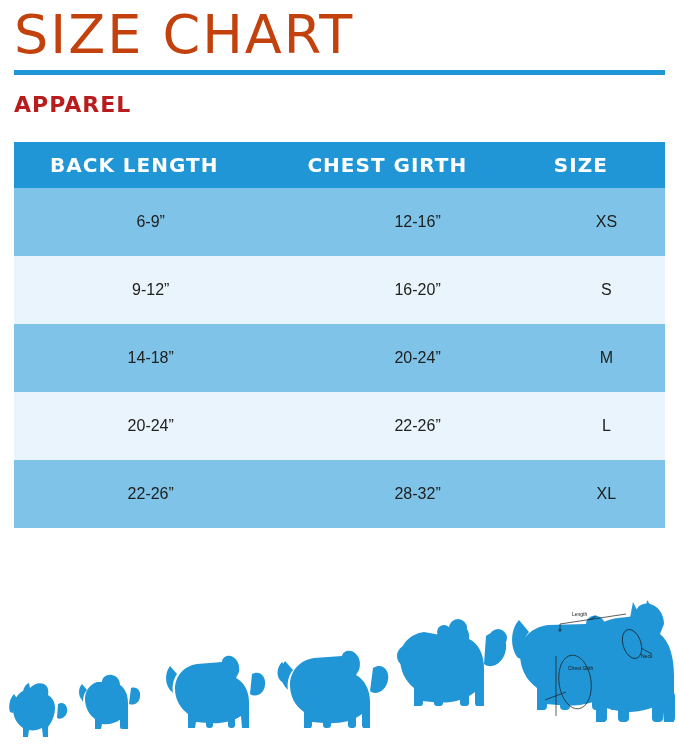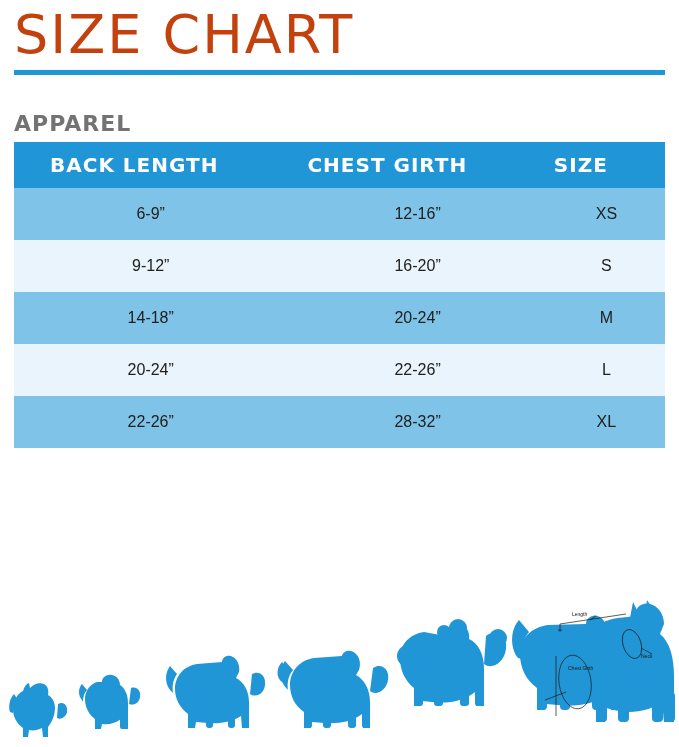--- a/index.html
+++ b/index.html
@@ -35,41 +35,41 @@
     top: 70px;
     width: 651px;
     height: 5px;
     background: #2196d6;
   }
 
   
   .section-label {
     position: absolute;
     left: 14px;
-    top: 111px;
+    top: 92px;
     font-size: 22px;
     font-weight: bold;
     letter-spacing: 1px;
-    color: #737373;
+    color: #b91c1c;
     font-family: "DejaVu Sans", sans-serif;
   }
 
   
   .table {
     position: absolute;
     left: 14px;
     top: 142px;
     width: 651px;
     border-collapse: collapse;
     table-layout: fixed;
   }
   .table th, .table td {
     text-align: center;
     font-size: 16px;
-    height: 52px;
+    height: 68px;
     vertical-align: middle;
   }
   .table thead th {
     background: #2196d6;
     color: #ffffff;
     font-weight: bold;
     letter-spacing: 1px;
     font-size: 20px;
     height: 46px;
     font-family: "DejaVu Sans", sans-serif;

